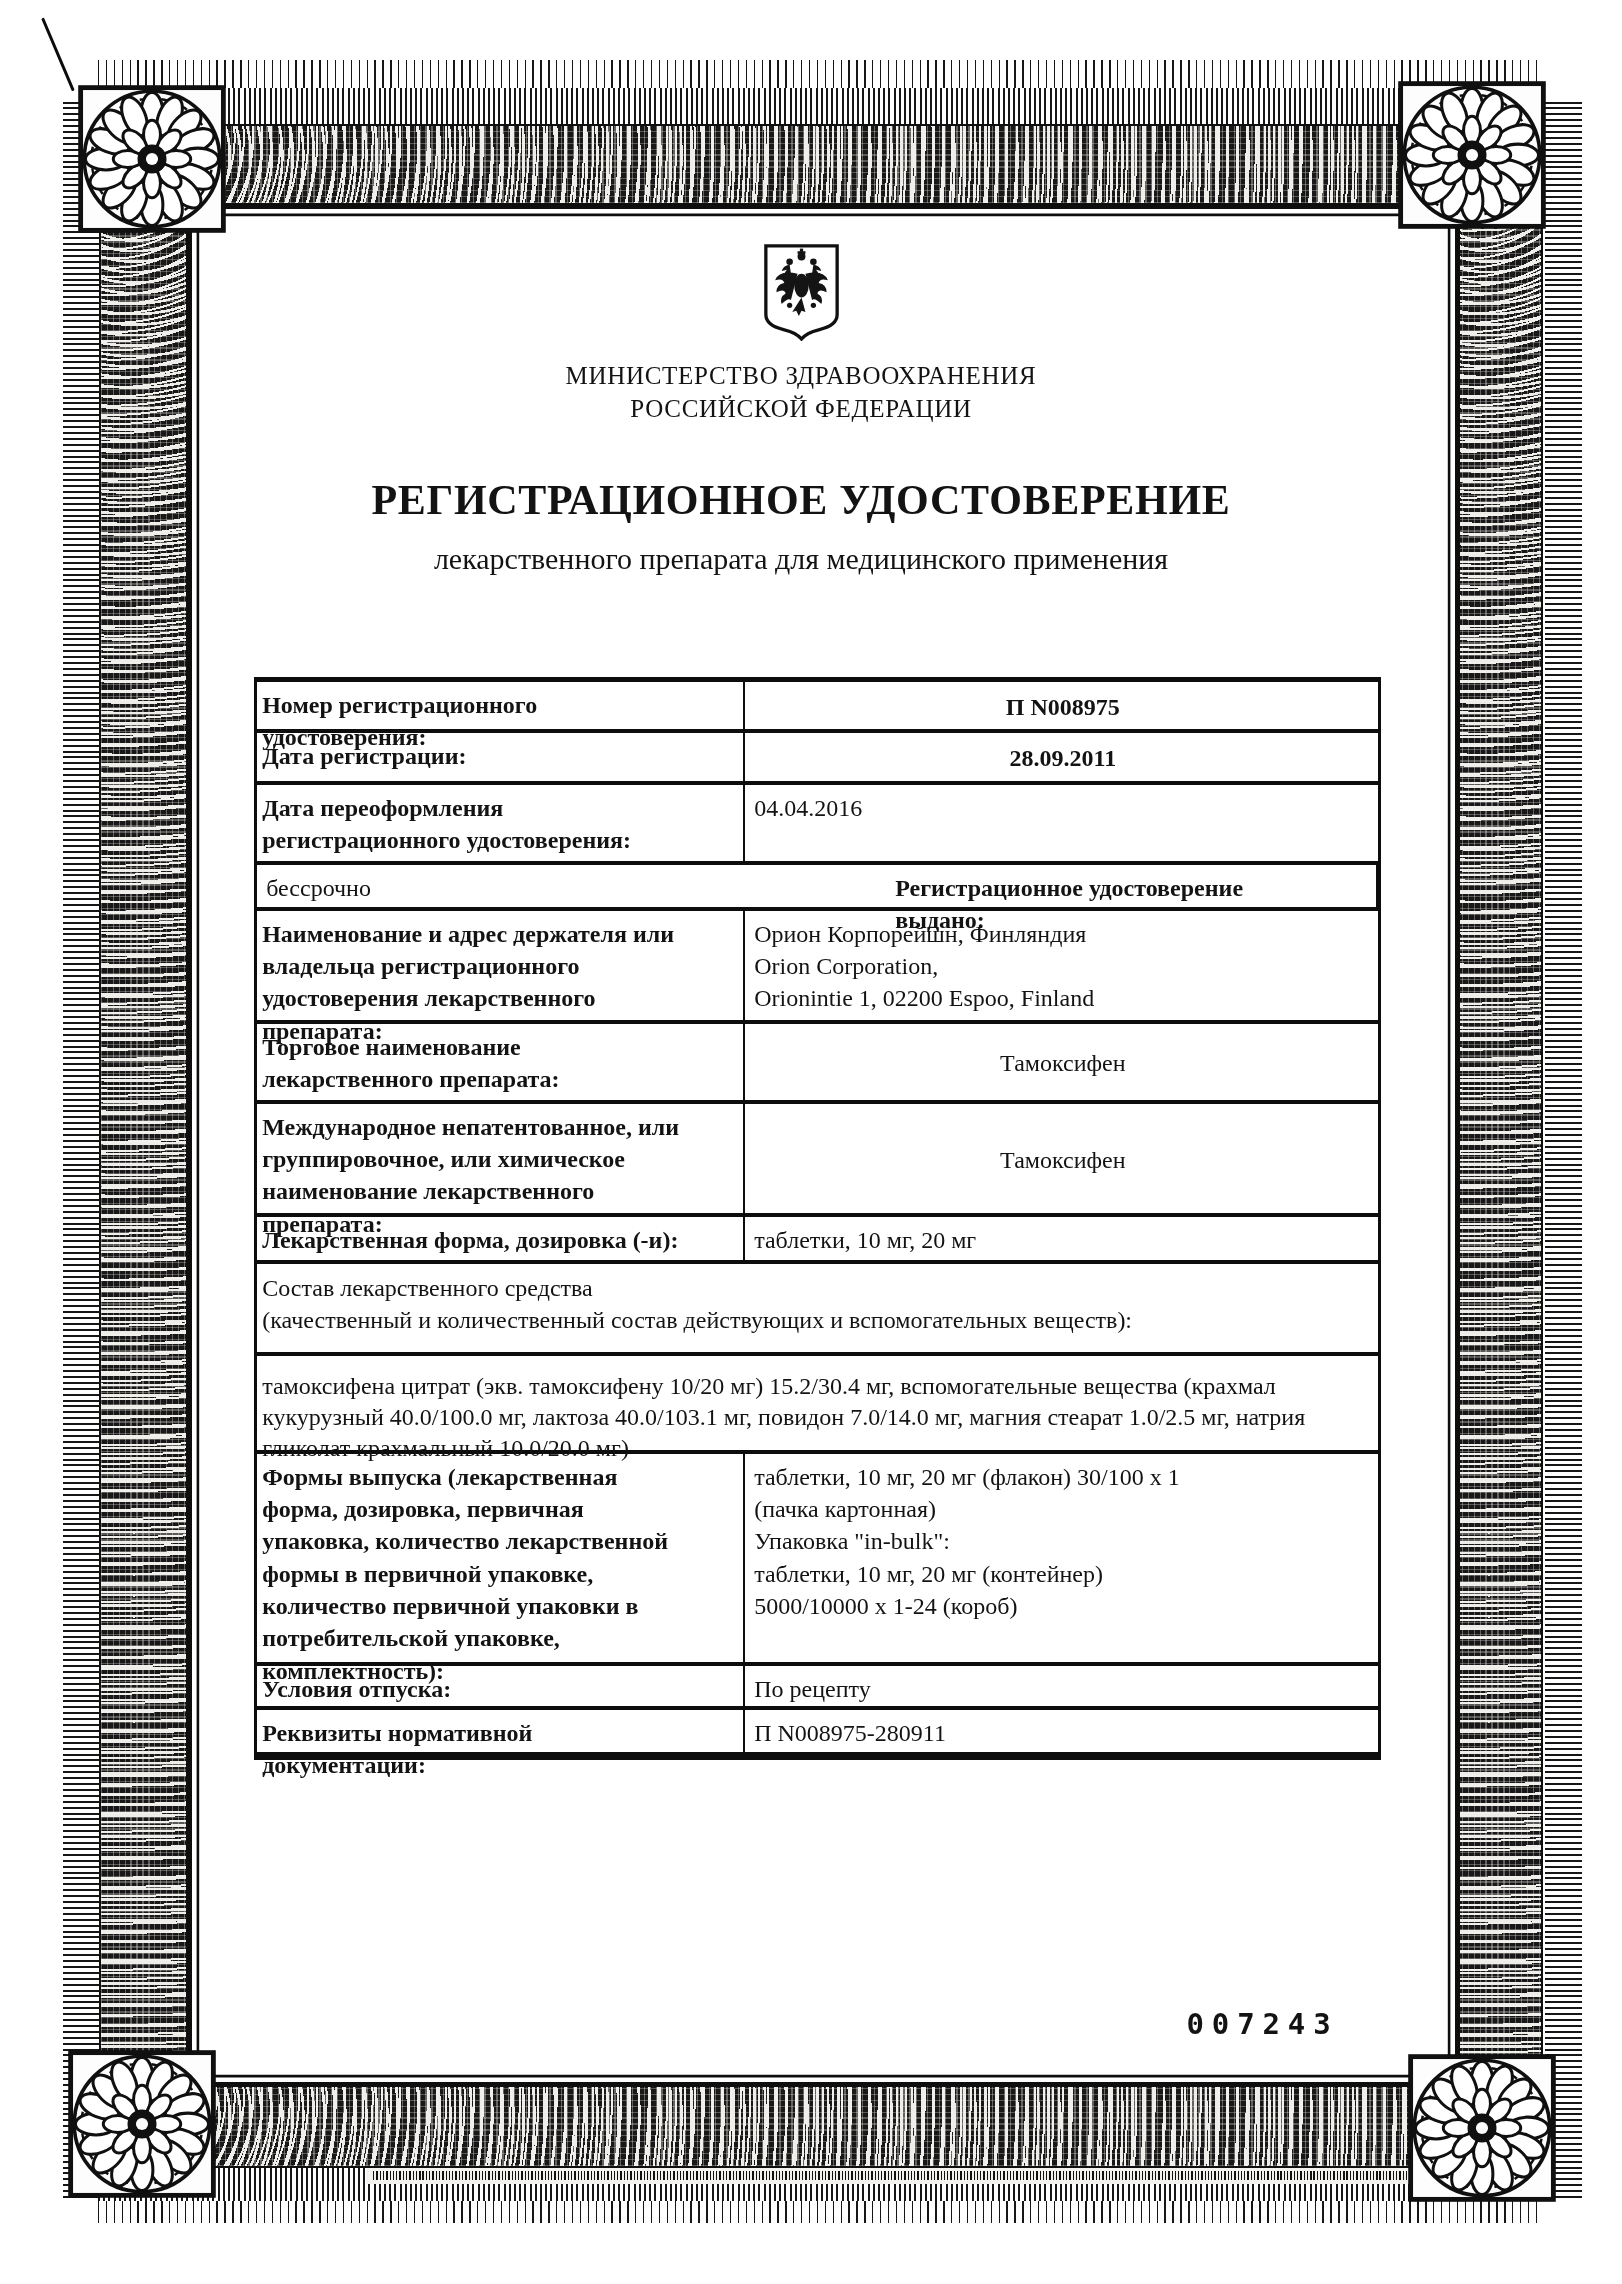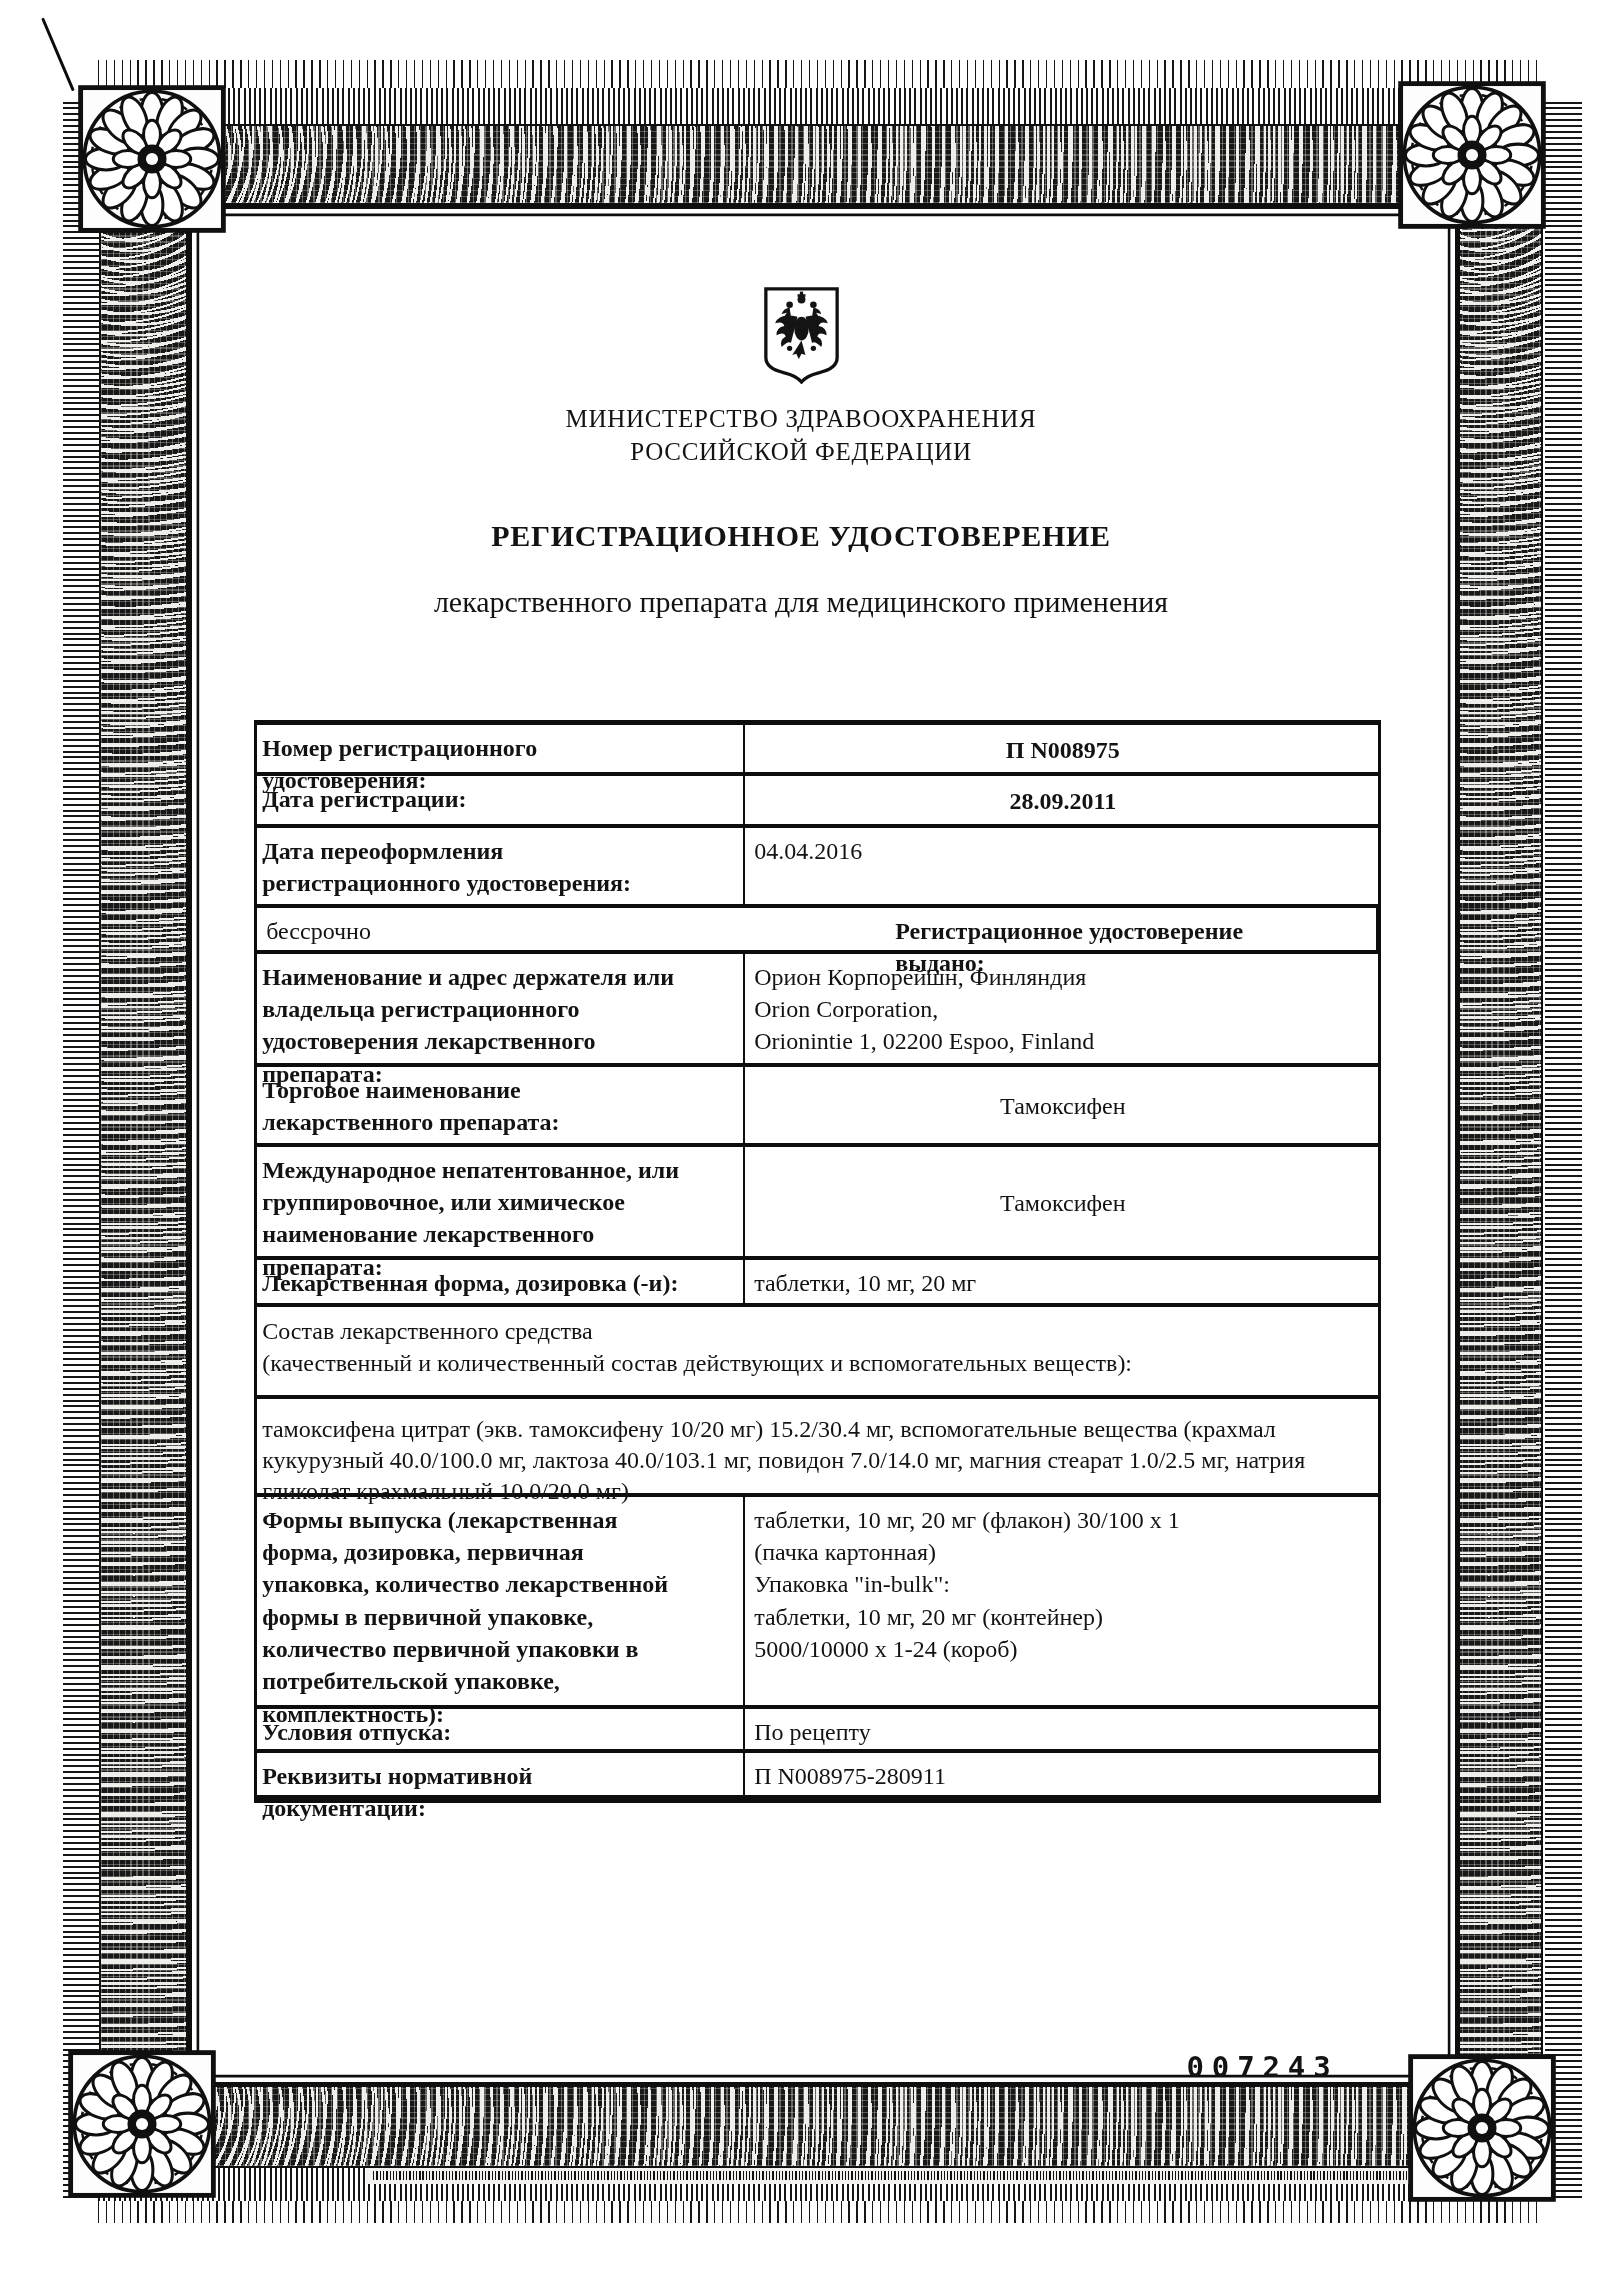--- a/index.html
+++ b/index.html
@@ -55,28 +55,28 @@
   .microprint > div { height:8.5px;
      background:repeating-linear-gradient(90deg,#101010 0 1.3px, transparent 1.3px 3.3px); }
 
   .rosette-box { width:150px; height:150px; z-index:5; }
   .ros-tl { left:77px;  top:84px; }
   .ros-tr { left:1397px; top:80px; }
   .ros-bl { left:67px;  top:2049px; }
   .ros-br { left:1407px; top:2053px; }
 
   
-  .content { z-index:10;margin-top:43px; }
+  .content { z-index:10; }
 
   .emblem { left:759px; top:242px; width:85px; height:99px; }
 
   .ministry { left:222px; top:359px; width:1158px; text-align:center;
               font-size:25px; line-height:1.32; letter-spacing:0.7px; }
   .doc-title { left:222px; top:476px; width:1158px; text-align:center;
-               font-size:30px; font-weight:bold; letter-spacing:0.7px; }
+               font-size:42px; font-weight:bold; letter-spacing:0.7px; }
   .doc-subtitle { left:222px; top:542px; width:1158px; text-align:center; font-size:30px; }
 
   
   .reg-table { left:254px; top:677px; width:1127px; border:3.3px solid #0d0d0d; border-top-width:5.9px;
                font-size:24px; line-height:1.35; }
   .tr { display:flex; border-bottom:4.6px solid #0d0d0d; }
   .tr:last-child { border-bottom-width:5.2px; }
   .td { white-space:pre-line; }
   .td.label { width:488px; border-right:2.6px solid #0d0d0d; font-weight:bold;
               padding:6.5px 58px 3.9px 5.2px; }

